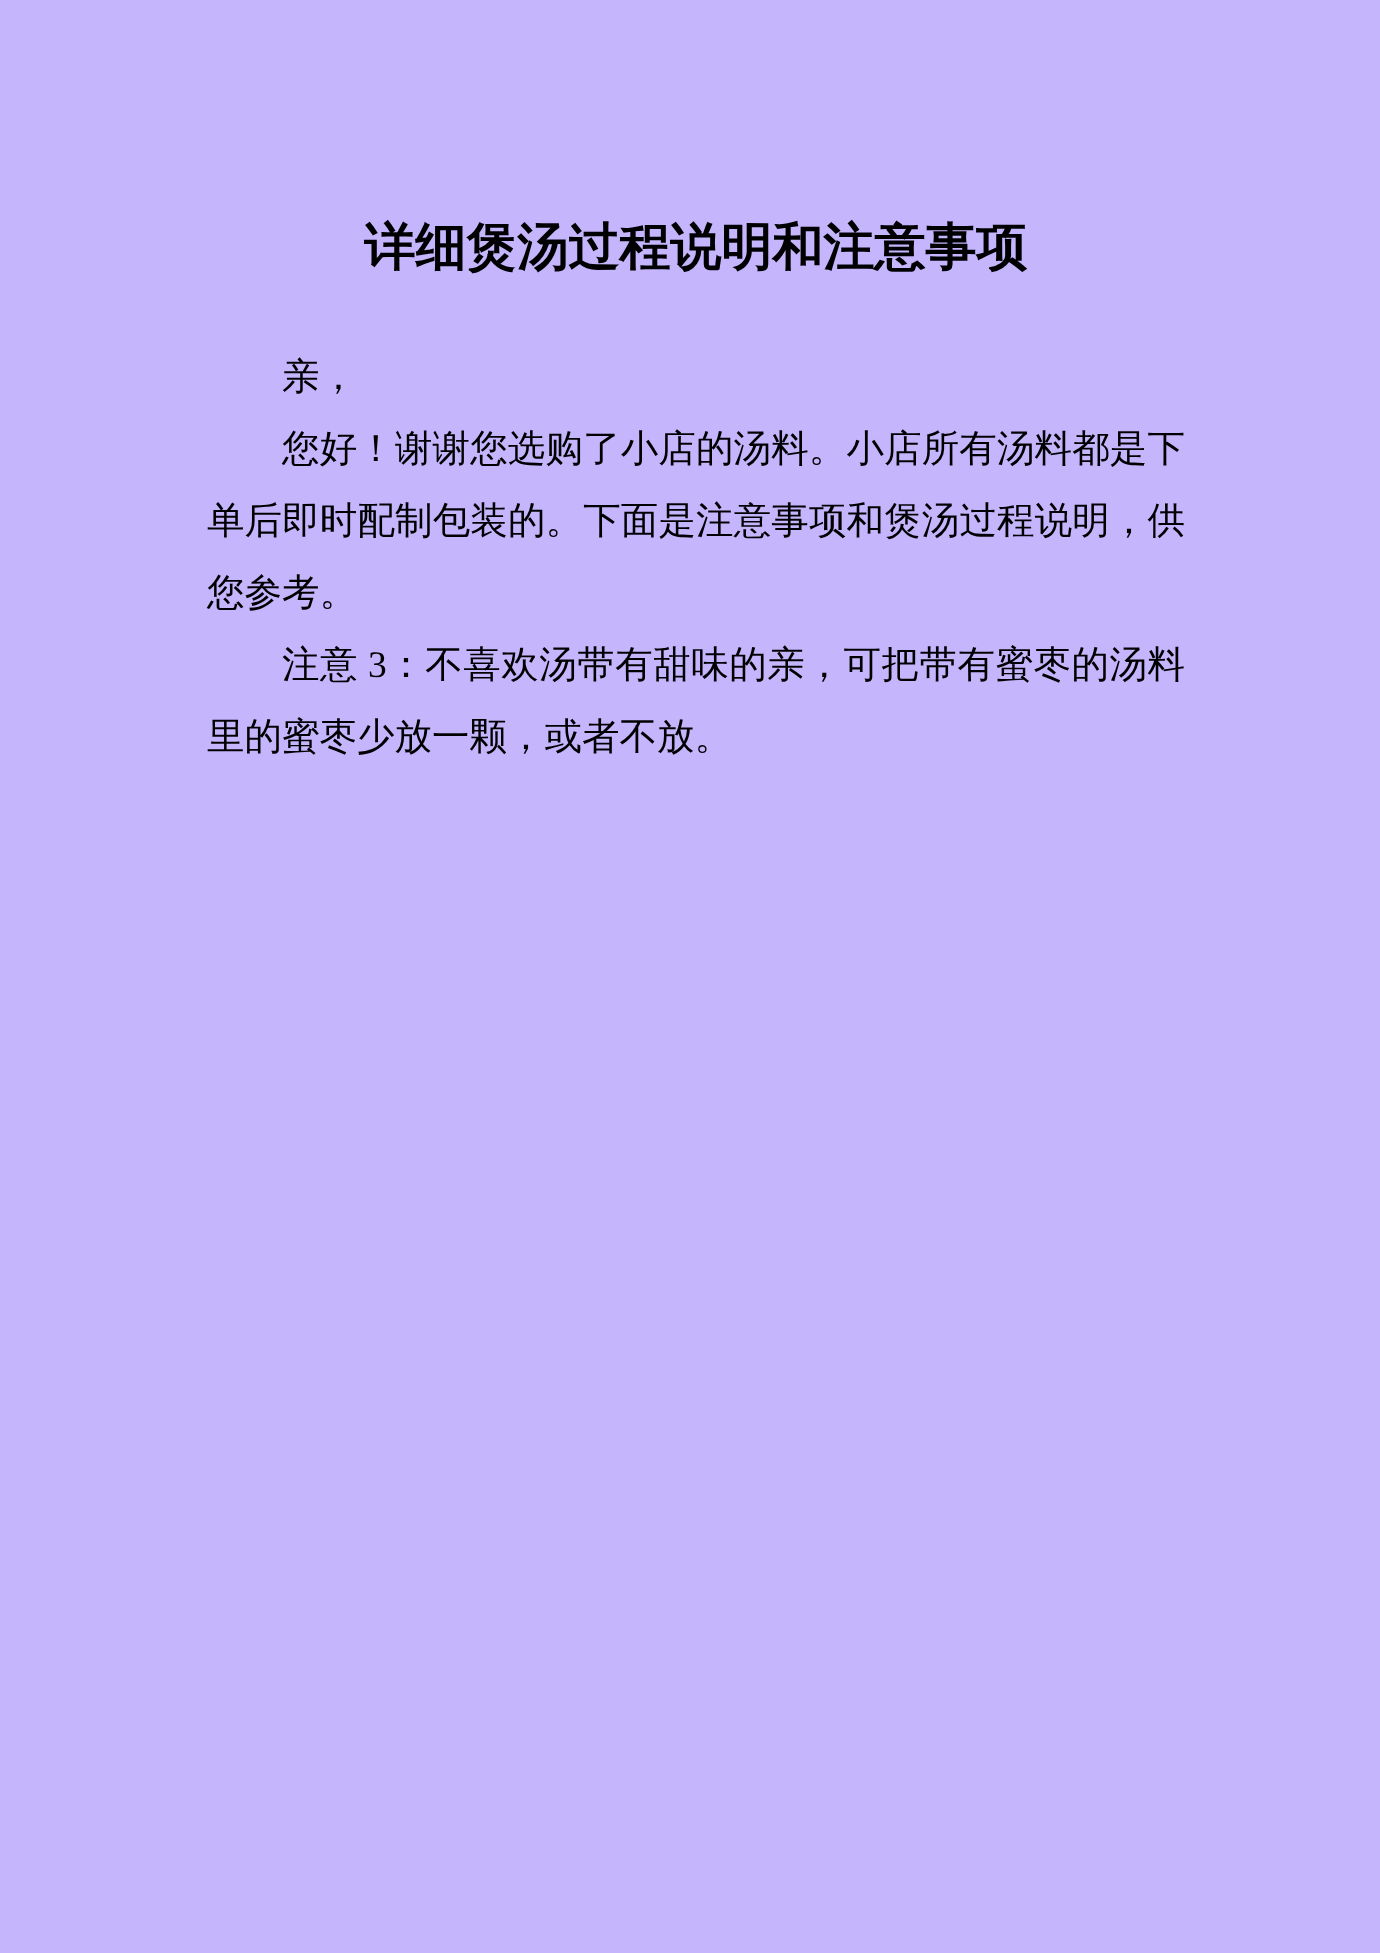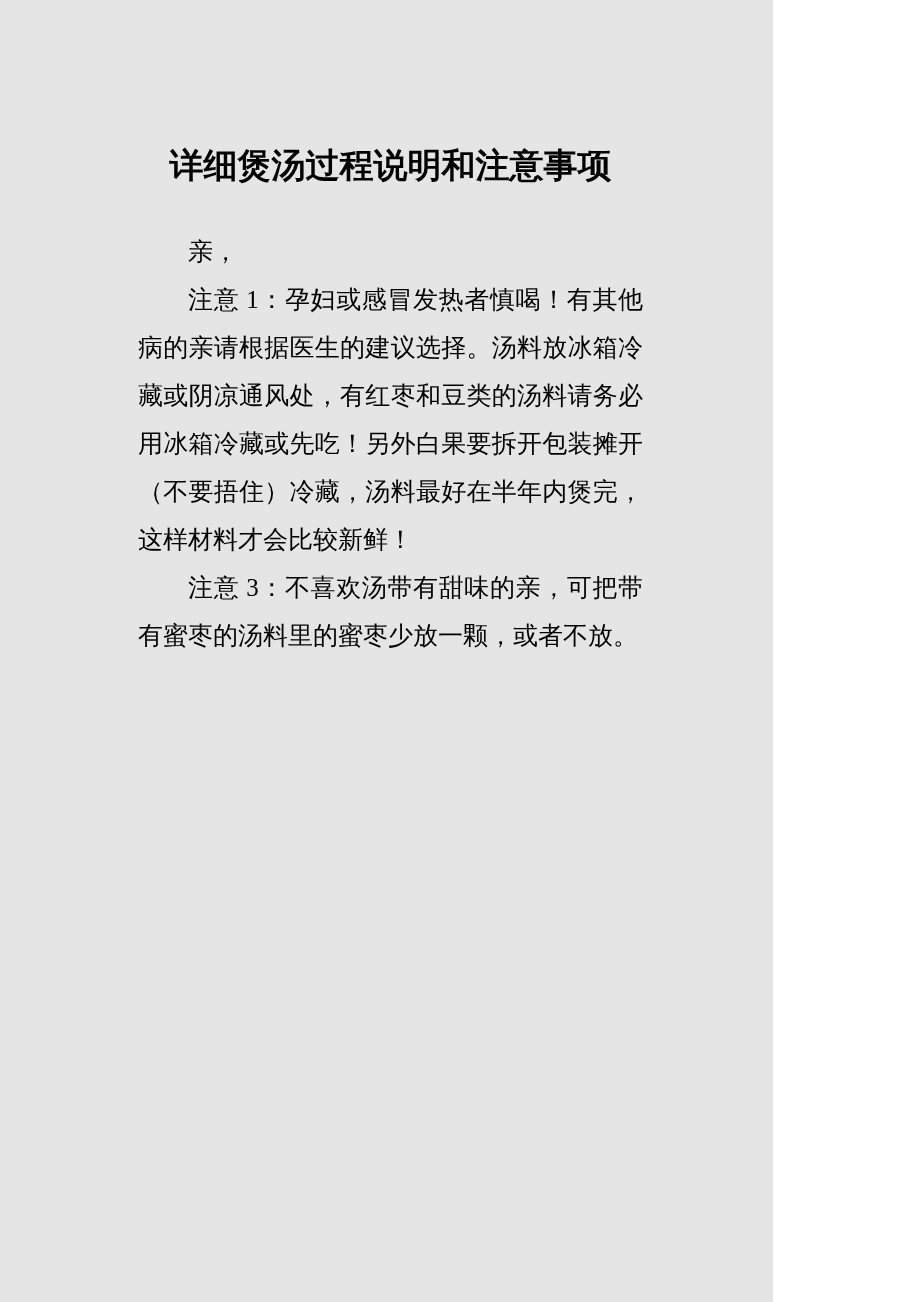--- a/index.html
+++ b/index.html
@@ -2,23 +2,23 @@
 <html><head>
 <meta charset="utf-8">
 <style>
   html, body {
     margin: 0;
     padding: 0;
     background: #ffffff;
   }
   .page {
     position: relative;
-    width: 773px;
+    width: 920px;
     height: 1302px;
-    background: #e5e5e5;
+    background: #c4b5fd;
     box-sizing: border-box;
     padding: 138px 130px 0 138px;
     color: #000000;
     font-family: "Liberation Serif", "DejaVu Serif", serif;
     overflow: hidden;
   }
   .doc-title {
     margin: 0 0 34px 0;
     font-size: 34px;
     font-weight: bold;
@@ -38,19 +38,19 @@
   }
 </style>
 </head>
 <body>
 
 <div class="page">
   <h1 class="doc-title">详细煲汤过程说明和注意事项</h1>
 
   <p class="para">亲，</p>
 
+  <p class="para">您好！谢谢您选购了小店的汤料。小店所有汤料都是下单后即时配制包装的。下面是注意事项和煲汤过程说明，供您参考。</p>
 
-  <p class="para">注意 1：孕妇或感冒发热者慎喝！有其他病的亲请根据医生的建议选择。汤料放冰箱冷藏或阴凉通风处，有红枣和豆类的汤料请务必用冰箱冷藏或先吃！另外白果要拆开包装摊开（不要捂住）冷藏，汤料最好在半年内煲完，这样材料才会比较新鲜！</p>
 
 
   <p class="para">注意 3：不喜欢汤带有甜味的亲，可把带有蜜枣的汤料里的蜜枣少放一颗，或者不放。</p>
 
 </div>
 
 </body></html>

